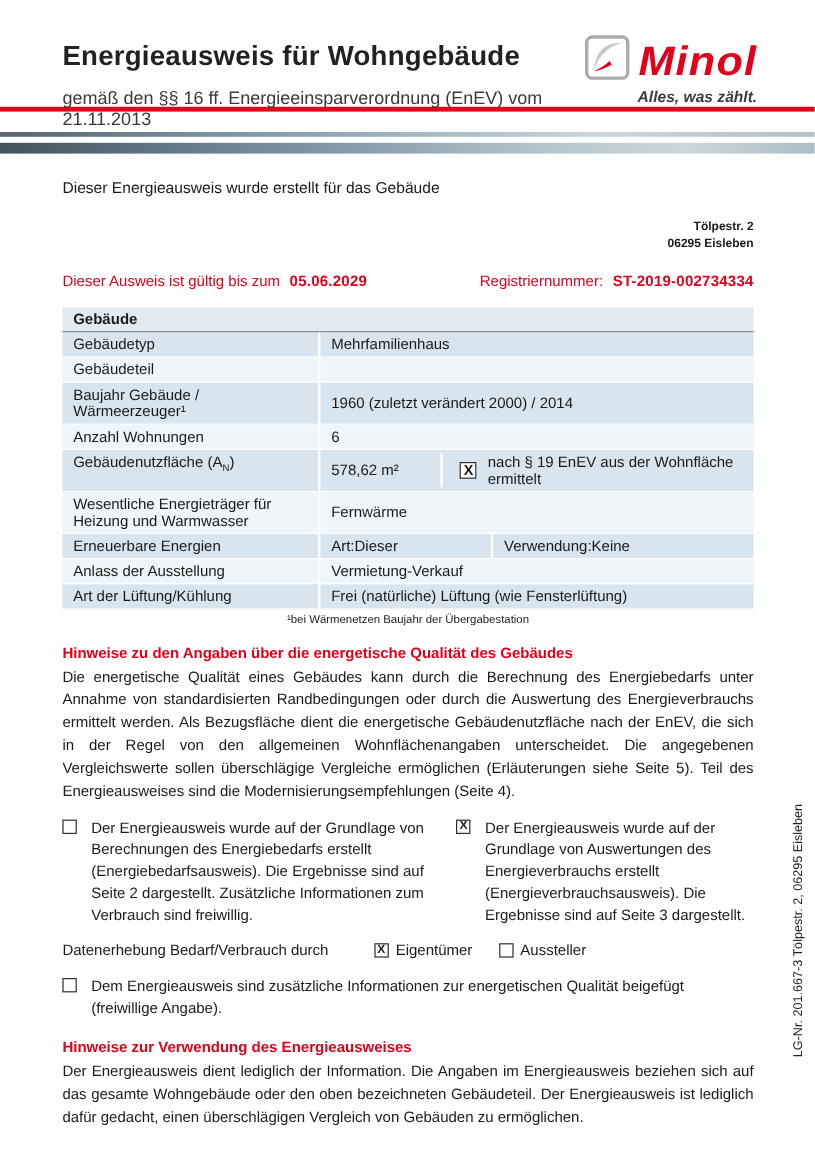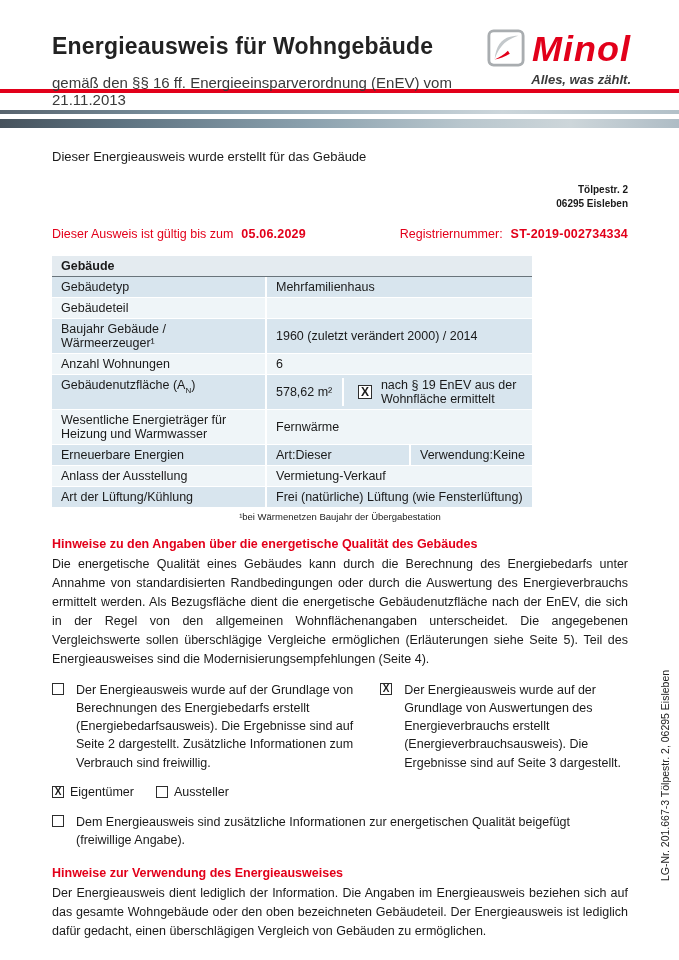--- a/index.html
+++ b/index.html
@@ -28,21 +28,21 @@
 
   
   .content { padding:0 51px 0 52px; }
   .intro-line { margin-top:21px; font-size:13px; }
   .address { margin-top:19px; font-size:10px; font-weight:bold; line-height:1.35;text-align:right; }
   .validity { margin-top:17px; display:flex; font-size:12.5px; color:#e2001a; }
   .validity b { margin-left:8px; letter-spacing:.2px; }
   .validity .reg { margin-left:auto; display:flex; }
 
   
-  .btable { margin-top:15px; width:480px; font-size:12.5px; }
+  .btable { margin-top:15px; width:576px; font-size:12.5px; }
   .btable .thead { background:#e4ebf0; font-weight:bold; padding:3px 9px;
     border-bottom:1px solid #69747b; }
   .trow { display:flex; border-bottom:1px solid #fff; min-height:21px; align-items:stretch; }
   .trow:nth-child(odd) { background:#eff5f8; }
   .trow:nth-child(even) { background:#d8e5ee; }
   .tlabel { width:215px; padding:3px 9px; border-right:2px solid #fff; flex-shrink:0; }
   .tvalue { flex:1; padding:3px 9px; display:flex; align-items:center; }
   .tvalue.split { padding:0; }
   .tvalue.split .half-a { width:144px; padding:3px 9px; border-right:2px solid #fff; }
   .tvalue.split .half-b { flex:1; padding:3px 9px; }
@@ -193,20 +193,21 @@
       </div>
       <div class="cb-item">
         <span class="cb">
             <span>X</span>
           </span>
         <span>Der Energieausweis wurde auf der Grundlage von Auswertungen des Energieverbrauchs erstellt (Energieverbrauchsausweis). Die Ergebnisse sind auf Seite 3 dargestellt.</span>
       </div>
     </div>
 
     <div class="data-line">
+      <span class="lbl">Datenerhebung Bedarf/Verbrauch durch</span>
       <span class="opt">
         <span class="cb">
             <span>X</span>
           </span>
         <span>Eigentümer</span>
       </span>
       <span class="opt">
         <span class="cb">
             <span></span>
           </span>

